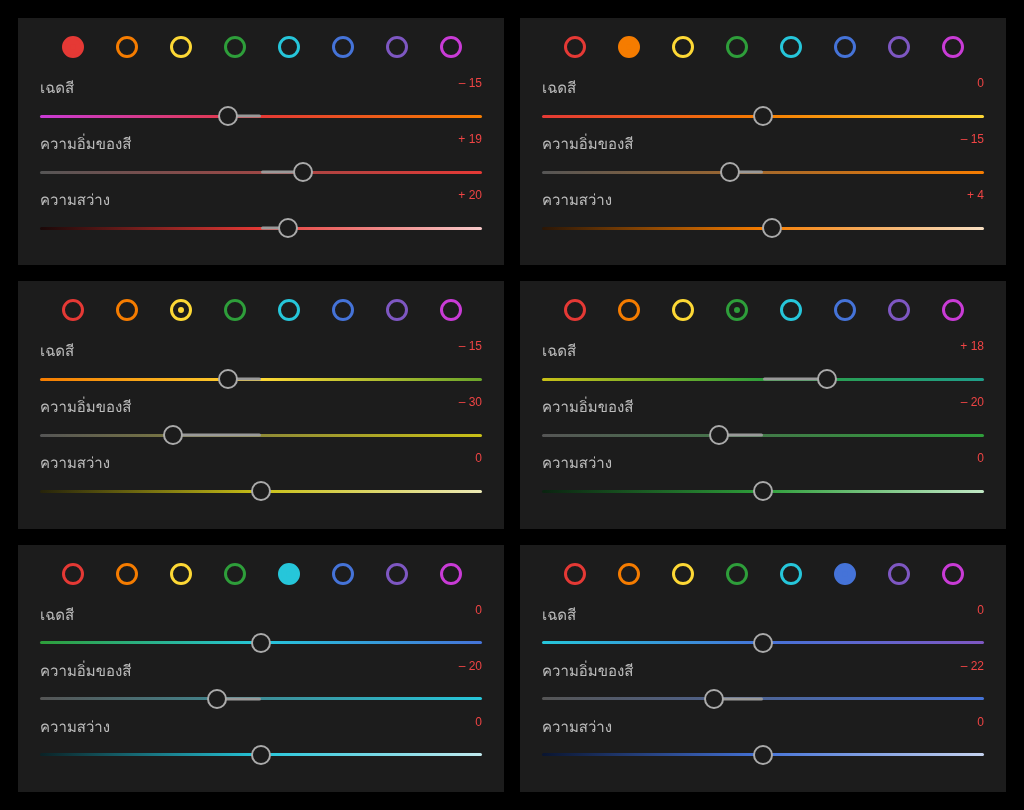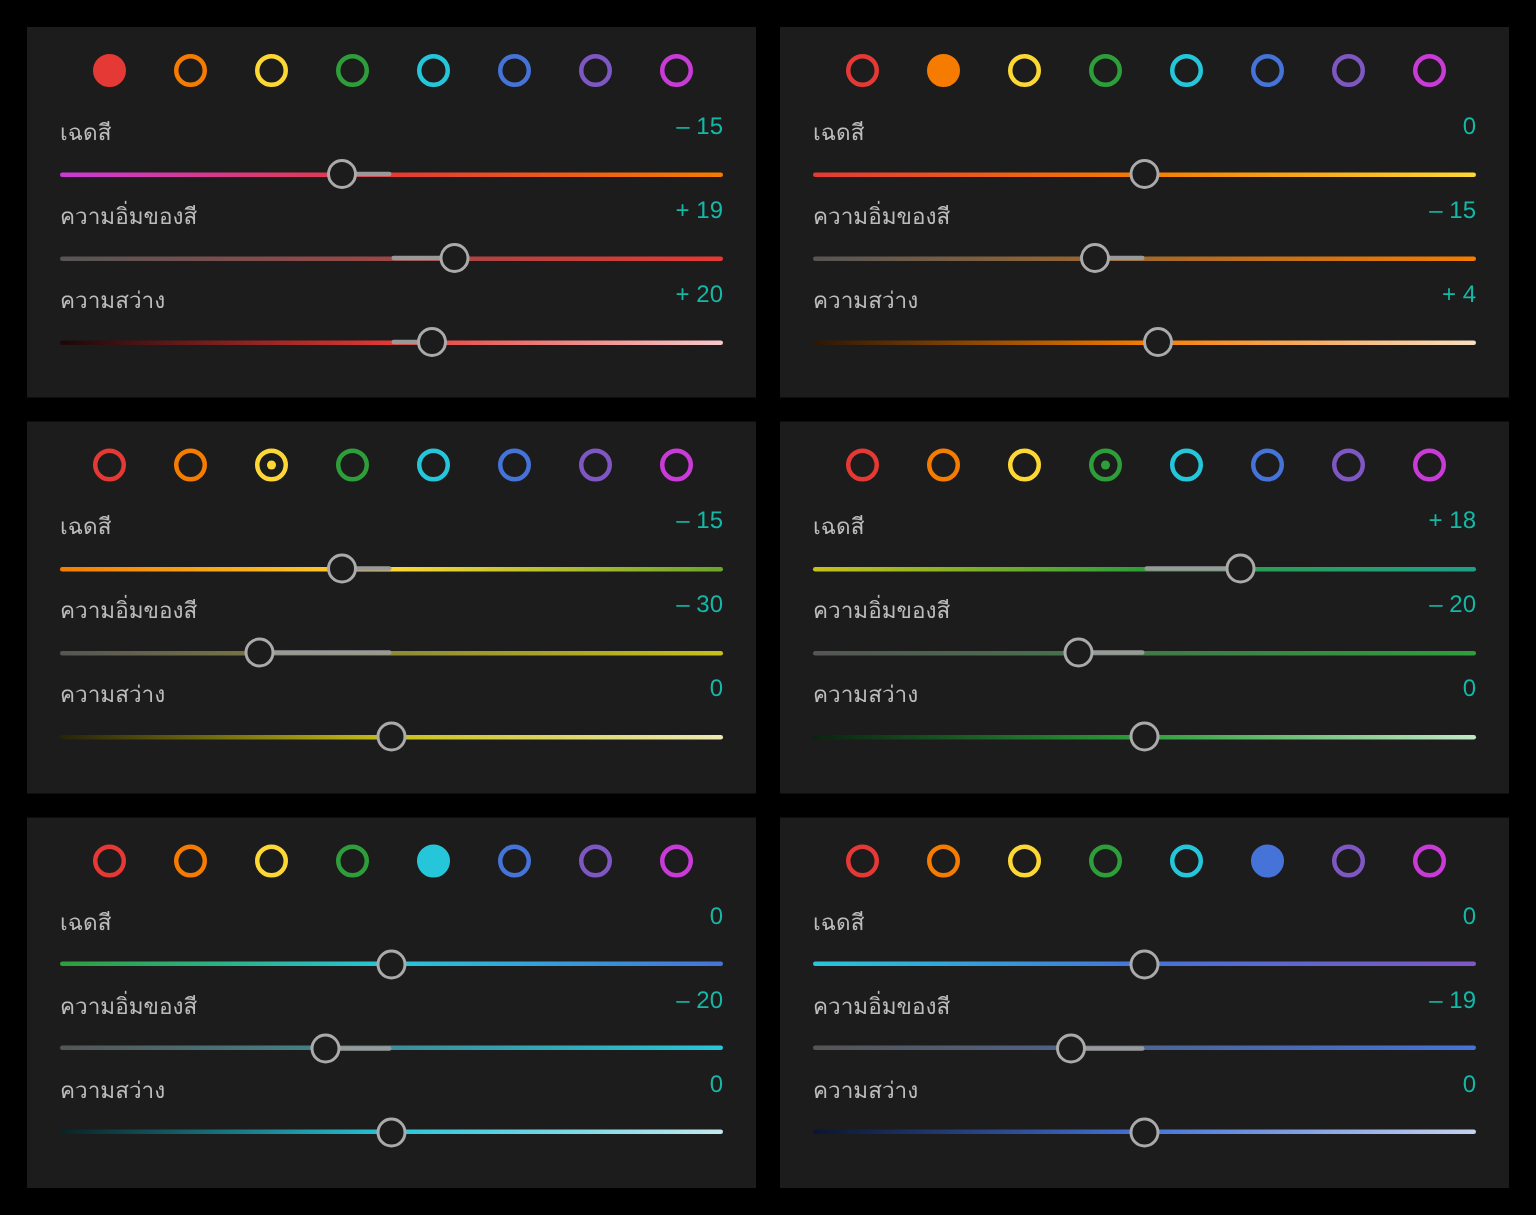--- a/index.html
+++ b/index.html
@@ -51,22 +51,22 @@
   }
   .slider-label-row {
     display: flex;
     justify-content: space-between;
     align-items: flex-start;
     color: #bcbcbc;
     font-size: 15px;
     margin-bottom: 6px;
   }
   .slider-value {
-    color: #14b8a6;
-    font-size: 16px;
+    color: #ef4444;
+    font-size: 12px;
     min-width: 40px;
     text-align: right;
   }
   .track-wrap {
     position: relative;
     height: 20px;
     display: flex;
     align-items: center;
   }
   .track {
@@ -340,21 +340,21 @@
       </div>
       <div class="track-wrap">
         <div class="track" style="background: linear-gradient(to right, rgb(38, 198, 218), rgb(69, 115, 216), rgb(126, 87, 194));"></div>
         <div class="fill" style="left: 50%; width: 0%;"></div>
         <div class="thumb" style="left: 50%;"></div>
       </div>
     </div>
     <div class="slider-row">
       <div class="slider-label-row">
         <span>ความอิ่มของสี</span>
-        <span class="slider-value">– 19</span>
+        <span class="slider-value">– 22</span>
       </div>
       <div class="track-wrap">
         <div class="track" style="background: linear-gradient(to right, rgb(85, 85, 85), rgb(69, 115, 216));"></div>
         <div class="fill" style="left: 39%; width: 11%;"></div>
         <div class="thumb" style="left: 39%;"></div>
       </div>
     </div>
     <div class="slider-row">
       <div class="slider-label-row">
         <span>ความสว่าง</span>

